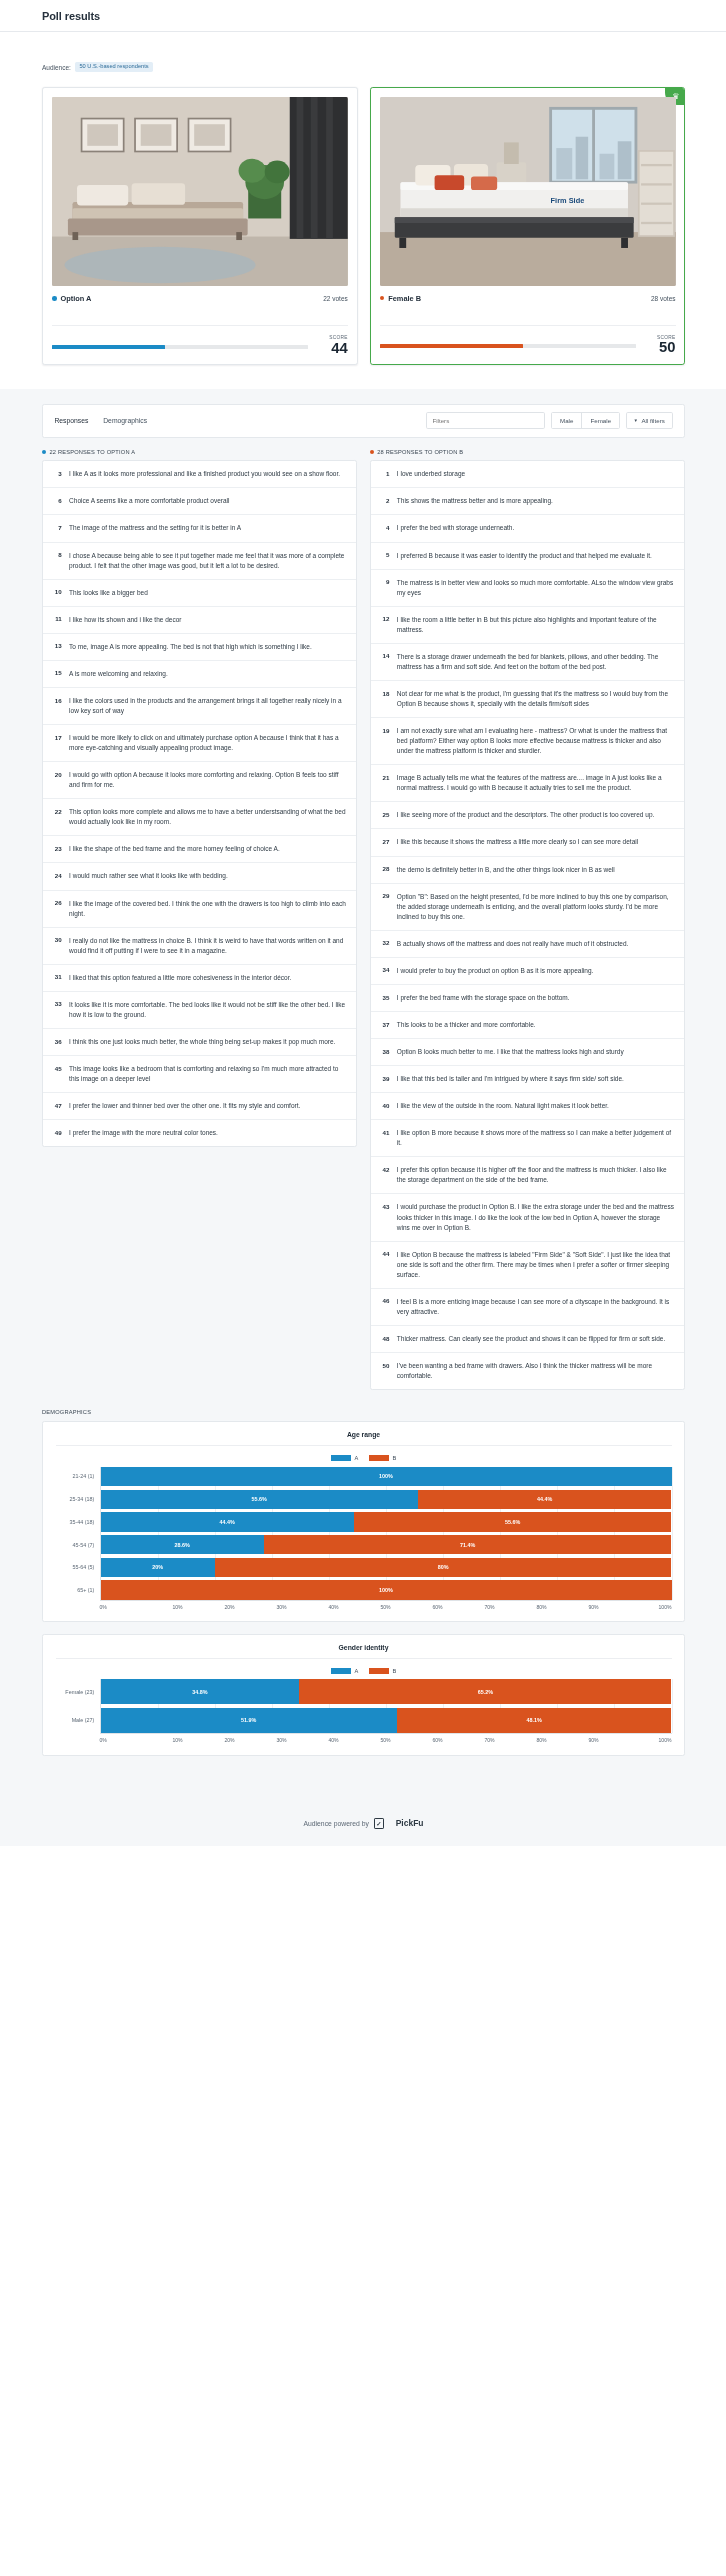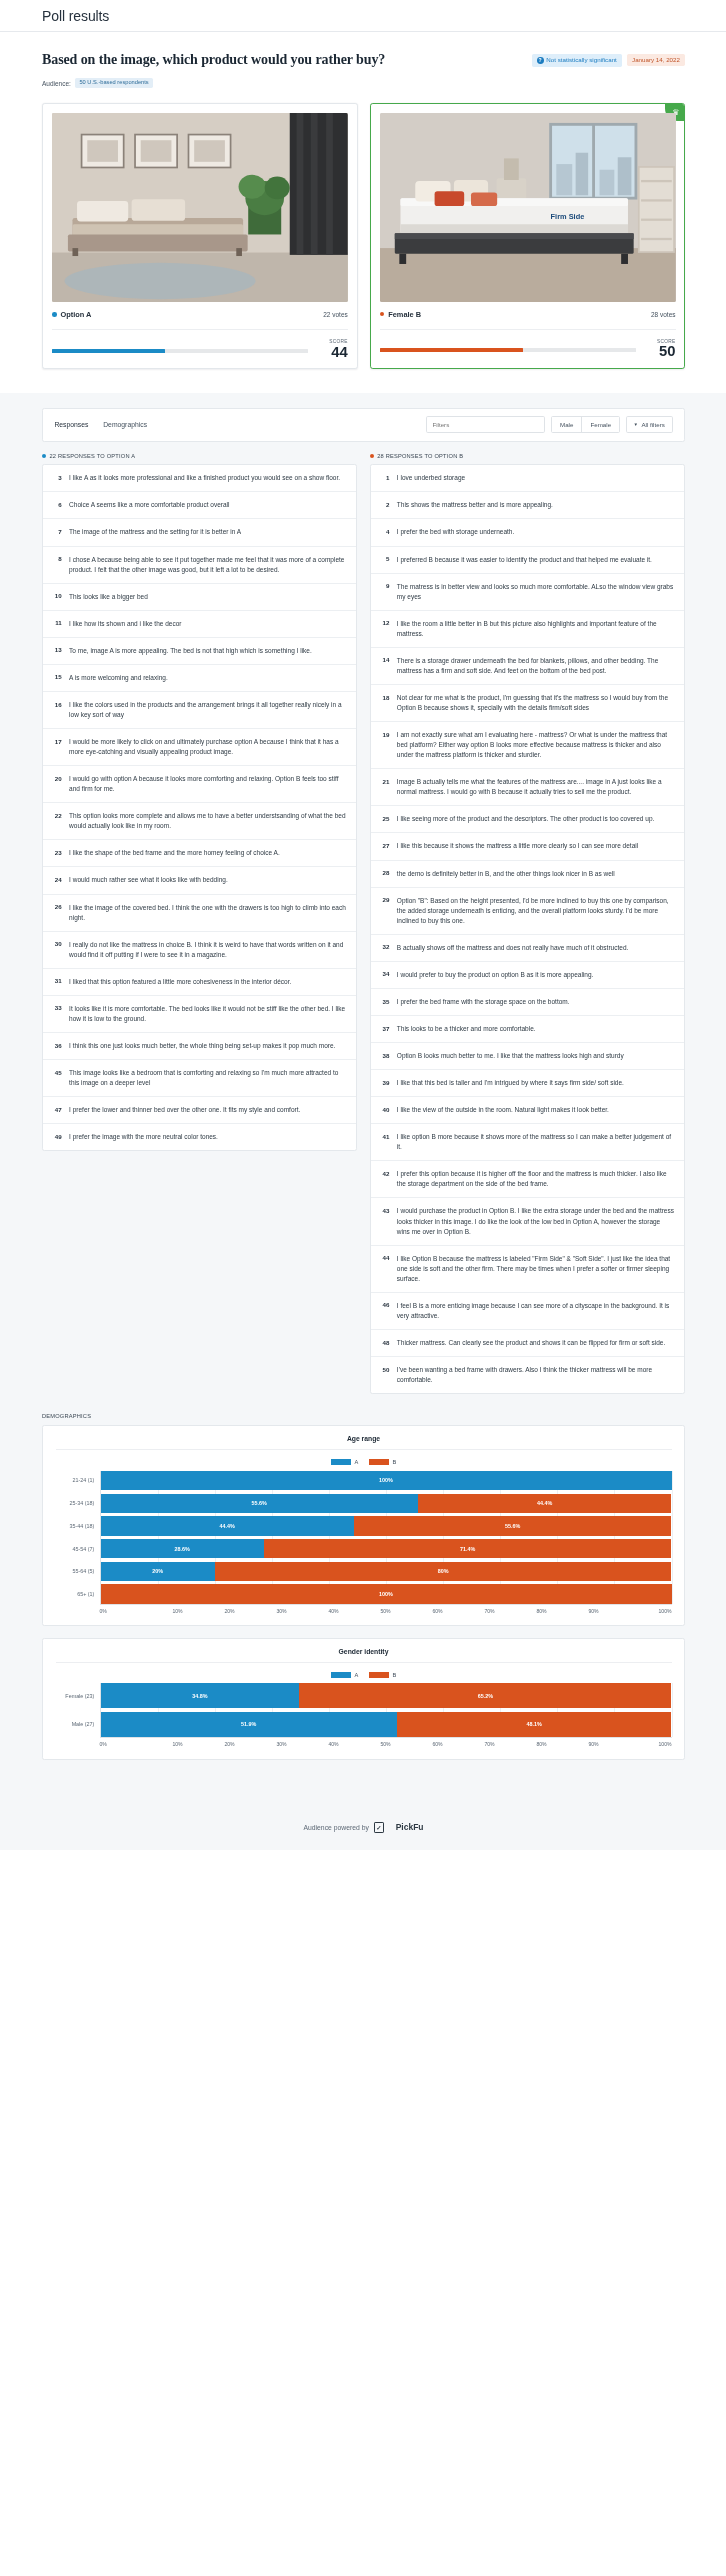--- a/index.html
+++ b/index.html
@@ -14,22 +14,22 @@
   
   .topbar {
     height: 32px;
     border-bottom: 0.6px solid #e6e9ed;
     display: flex;
     align-items: center;
     padding-left: 42px;
     background: #fff;
   }
   .topbar-title {
-    font-size: 14px;
-    font-weight: 400;
+    font-size: 11px;
+    font-weight: 700;
     color: #26313d;
     letter-spacing: -0.1px;
   }
 
   
   .hero { background: #fff; padding: 20.4px 42px 0 42px; }
   .hero-head {
     display: flex;
     align-items: center;
     justify-content: space-between;
@@ -127,21 +127,21 @@
     position: relative;
     background: #d9d4cd;
   }
   .thumb svg { display: block; width: 100%; height: 100%; }
 
   .opt-meta {
     display: flex;
     align-items: center;
     justify-content: space-between;
     margin-top: 8px;
-    padding-bottom: 10px;
+    padding-bottom: 22px;
     border-bottom: 0.6px solid #eceef1;
   }
   .opt-name { display: flex; align-items: center; gap: 4px; font-size: 7.4px; font-weight: 700; color: #26313d; }
   .dot { width: 4.5px; height: 4.5px; border-radius: 50%; display: inline-block; }
   .dot-a { background: #1b8bc6; }
   .dot-b { background: #d9531e; }
   .votes { font-size: 6.5px; color: #44515e; }
 
   .score-row {
     display: flex;
@@ -327,30 +327,20 @@
   }
 </style>
 </head>
 <body>
 
 <div class="topbar">
   <span class="topbar-title">Poll results</span>
 </div>
 
 <div class="hero">
-  <div class="hero-head">
-    <div class="poll-question">Based on the image, which product would you rather buy?</div>
-    <div class="hero-badges">
-      <div class="badge badge-sig">
-        <span class="qmark">?</span>
-        <span>Not statistically significant</span>
-      </div>
-      <div class="badge badge-date">January 14, 2022</div>
-    </div>
-  </div>
 
   <div class="audience-row">
     <span class="audience-label">Audience:</span>
     <span class="audience-chip">50 U.S.-based respondents</span>
   </div>
 
   <div class="options">
 
     <div class="opt-card">
       <div class="thumb">

